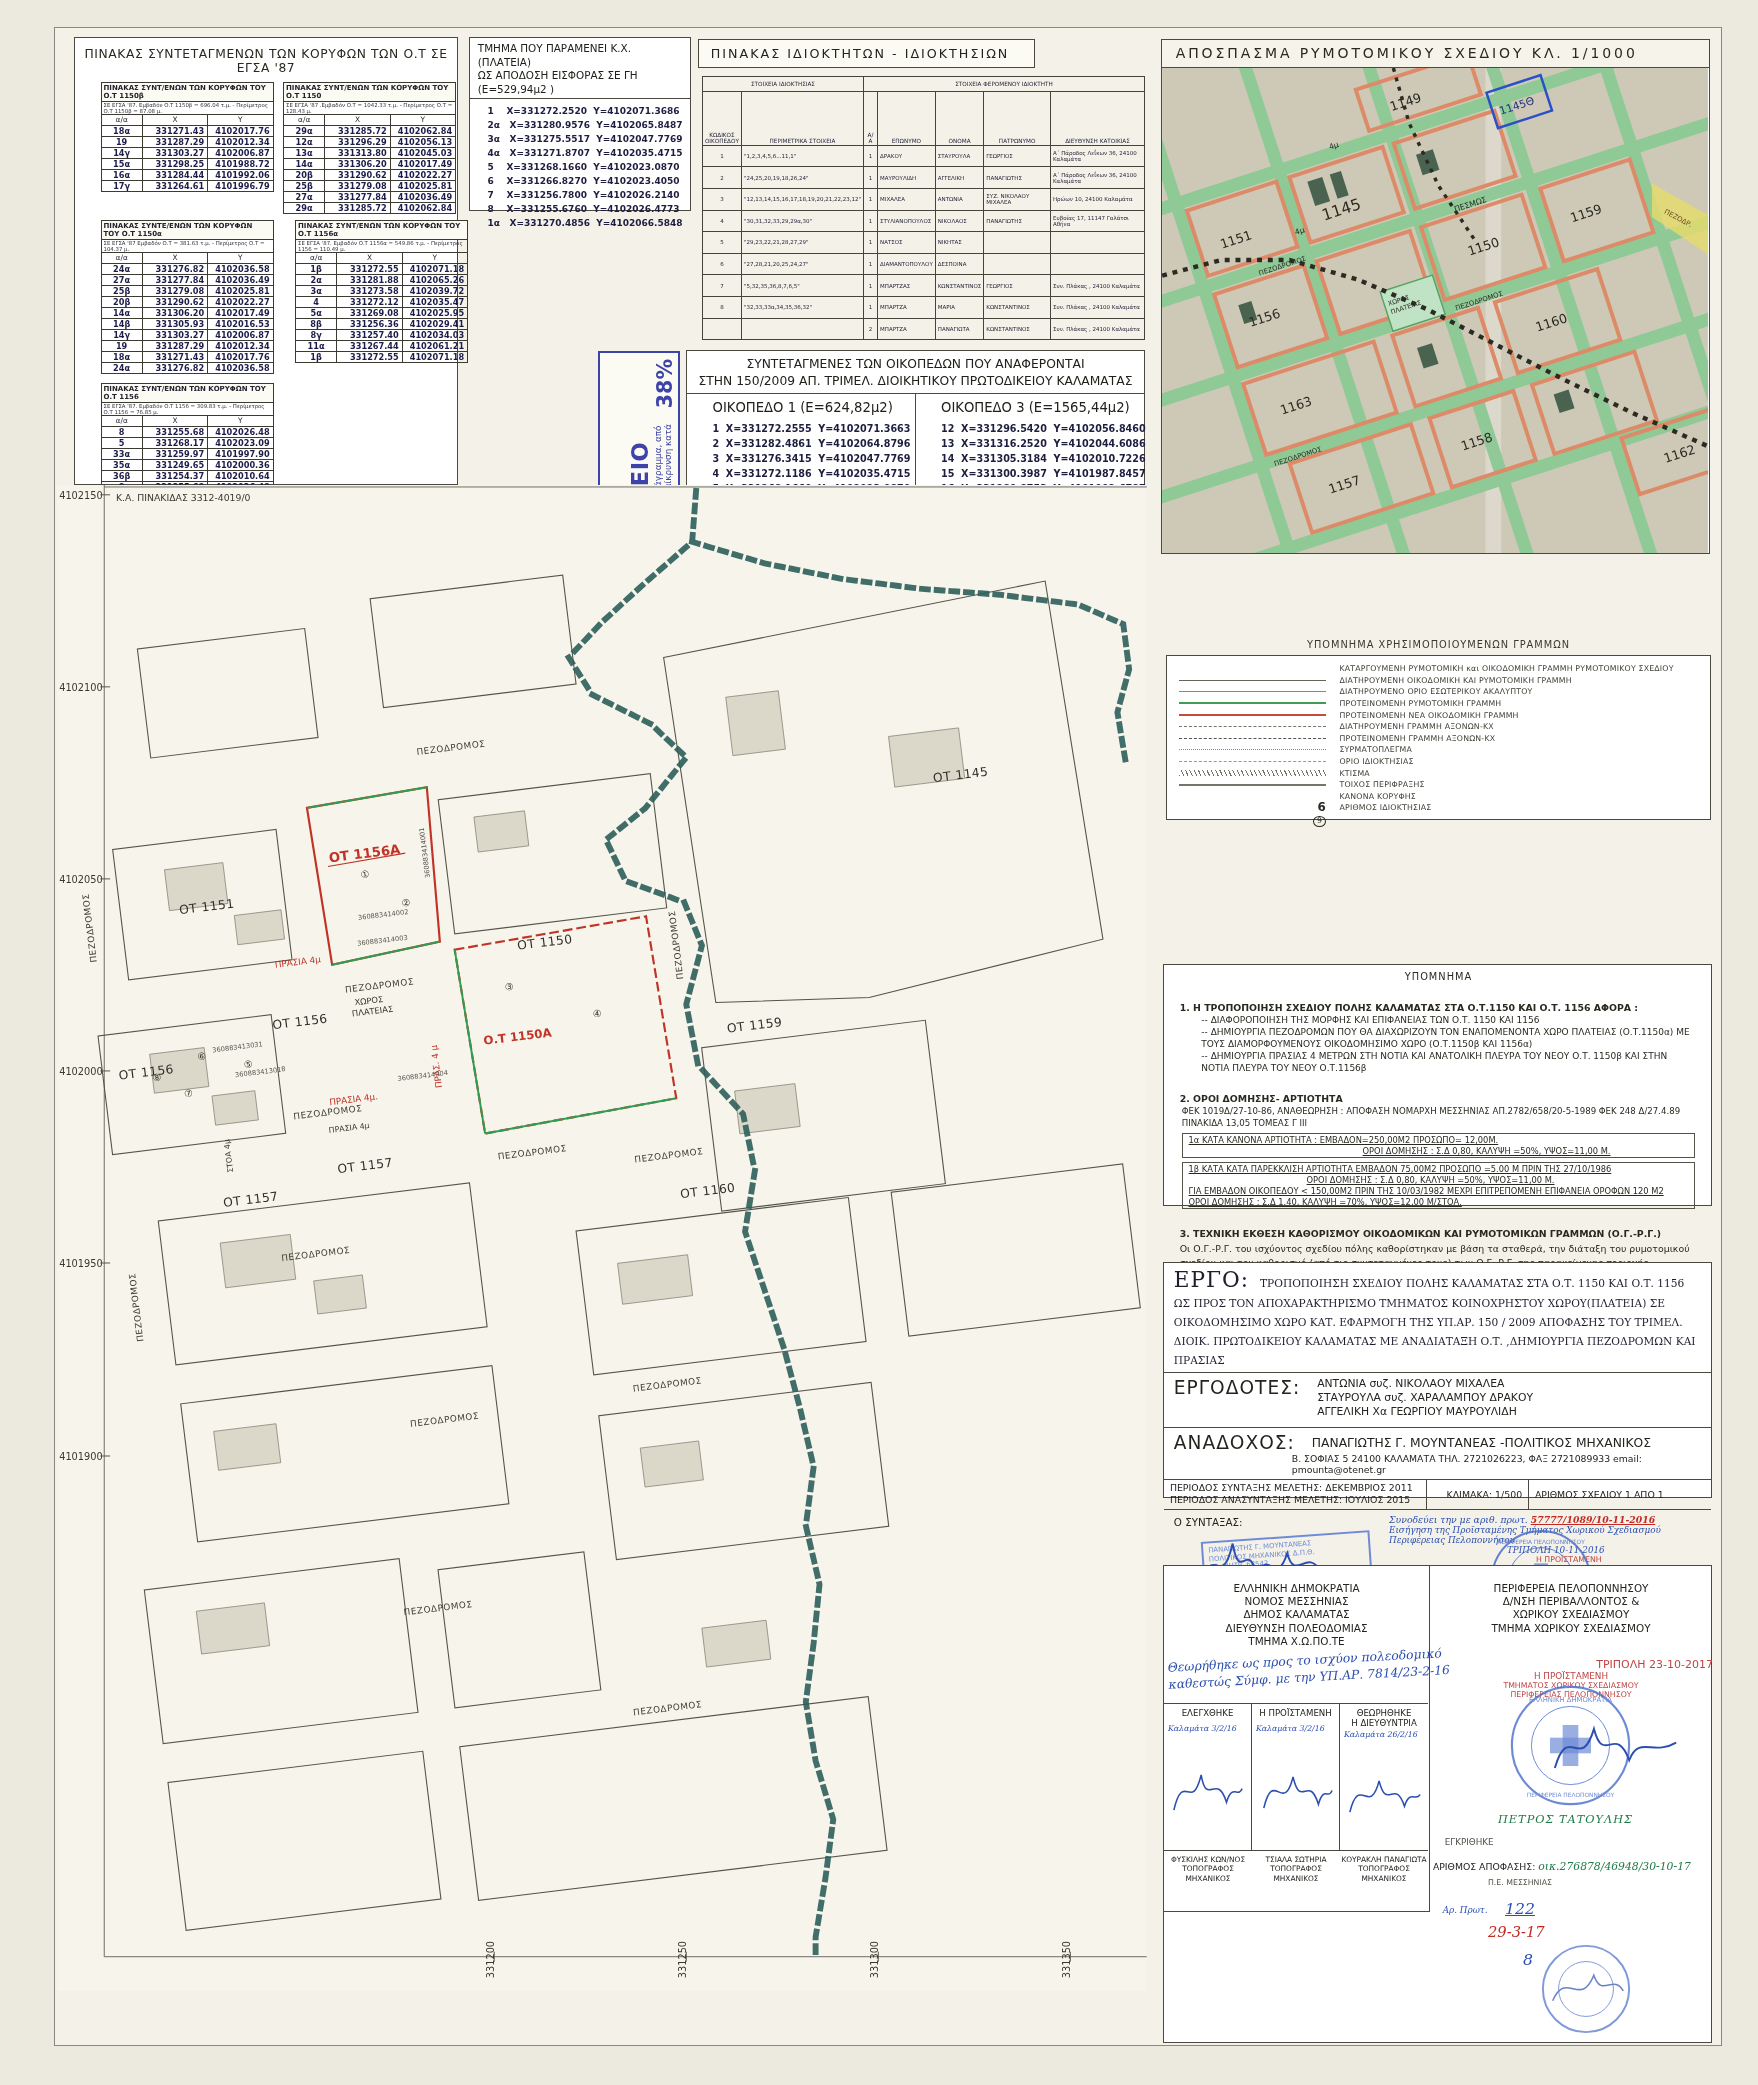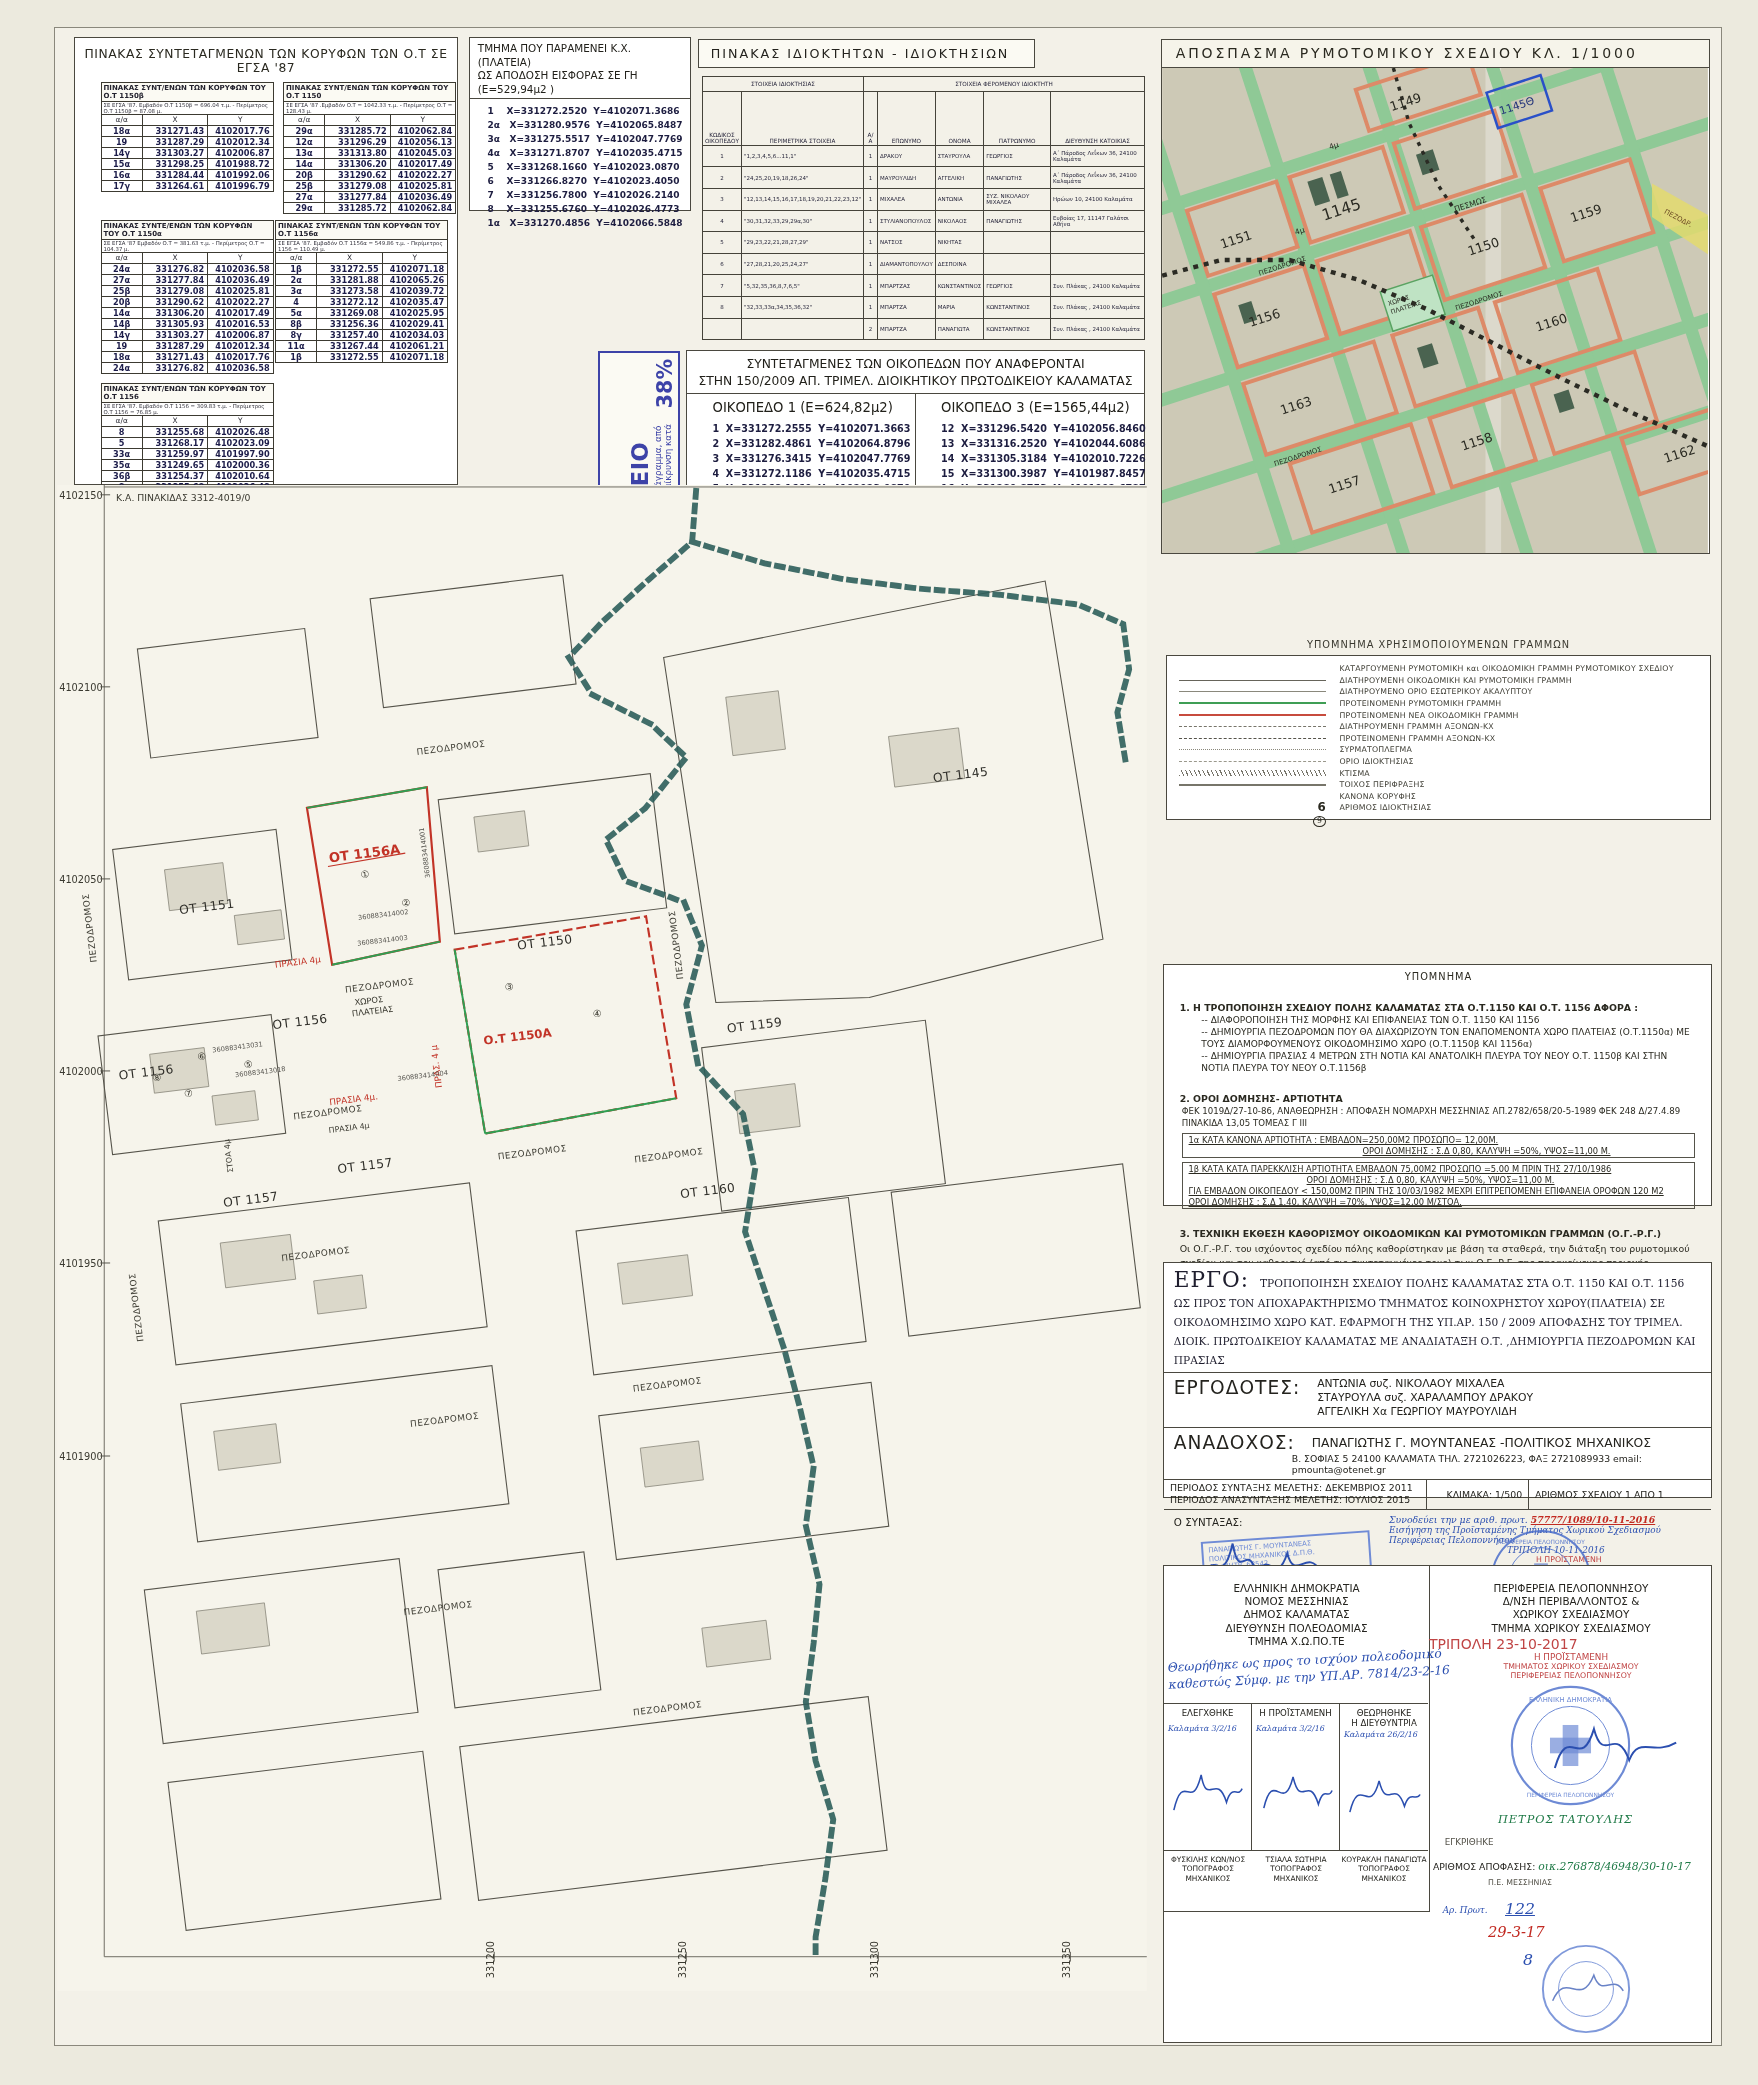--- a/index.html
+++ b/index.html
@@ -280,21 +280,21 @@
             </tr>
             <tr>
               <td>24α</td>
               <td>331276.82</td>
               <td>4102036.58</td>
             </tr>
           </tbody>
         </table>
     </div>
 
-    <div class="ctab" style="left:200px;top:182px;">
+    <div class="ctab" style="left:220px;top:182px;">
       <div class="ctab-title">ΠΙΝΑΚΑΣ ΣΥΝΤ/ΕΝΩΝ ΤΩΝ ΚΟΡΥΦΩΝ ΤΟΥ Ο.Τ 1156α</div>
       <div class="ctab-sub">ΣΕ ΕΓΣΑ '87. Εμβαδόν Ο.Τ 1156α = 549.86 τ.μ. - Περίμετρος 1156 = 110.49 μ.</div>
       <table class="ctab-table">
           <thead>
             <tr>
         <th>α/α</th>
               <th>X</th>
               <th>Y</th>
       </tr>
           </thead>
@@ -866,21 +866,21 @@
     </div>
 
     <div style="position:absolute;left:265px;top:0;width:284px;height:478px;">
       <div class="ap-agency" style="margin-top:15.7px;">
 
       <div>ΠΕΡΙΦΕΡΕΙΑ ΠΕΛΟΠΟΝΝΗΣΟΥ</div>
           <div>Δ/ΝΣΗ ΠΕΡΙΒΑΛΛΟΝΤΟΣ &amp;</div>
           <div>ΧΩΡΙΚΟΥ ΣΧΕΔΙΑΣΜΟΥ</div>
           <div>ΤΜΗΜΑ ΧΩΡΙΚΟΥ ΣΧΕΔΙΑΣΜΟΥ</div>
         </div>
-      <div class="redstamp" style="text-align:left;font-size:14px;margin-top:1px;">ΤΡΙΠΟΛΗ 23-10-2017</div>
+      <div class="redstamp" style="text-align:right;font-size:11px;margin-top:23px;">ΤΡΙΠΟΛΗ 23-10-2017</div>
       <div class="redstamp" style="text-align:center;font-size:8.8px;">Η ΠΡΟΪΣΤΑΜΕΝΗ</div>
       <div class="redstamp" style="text-align:center;font-size:7.8px;">ΤΜΗΜΑΤΟΣ ΧΩΡΙΚΟΥ ΣΧΕΔΙΑΣΜΟΥ</div>
       <div class="redstamp" style="text-align:center;font-size:7.8px;">ΠΕΡΙΦΕΡΕΙΑΣ ΠΕΛΟΠΟΝΝΗΣΟΥ</div>
       <svg width="127" height="127" viewBox="0 0 130 130" style="position:absolute;left:78px;top:116px;opacity:.8;">
         <circle cx="65" cy="65" r="60" fill="none" stroke="#4a6ecb" stroke-width="2.2"></circle>
         <circle cx="65" cy="65" r="40" fill="none" stroke="#4a6ecb" stroke-width="1"></circle>
         <rect x="57" y="44" width="16" height="42" fill="#4a6ecb" opacity=".7"></rect>
         <rect x="44" y="57" width="42" height="16" fill="#4a6ecb" opacity=".7"></rect>
         <text x="65" y="20" font-size="7" fill="#4a6ecb" text-anchor="middle">ΕΛΛΗΝΙΚΗ ΔΗΜΟΚΡΑΤΙΑ</text>
         <text x="65" y="118" font-size="6" fill="#4a6ecb" text-anchor="middle">ΠΕΡΙΦΕΡΕΙΑ ΠΕΛΟΠΟΝΝΗΣΟΥ</text>

